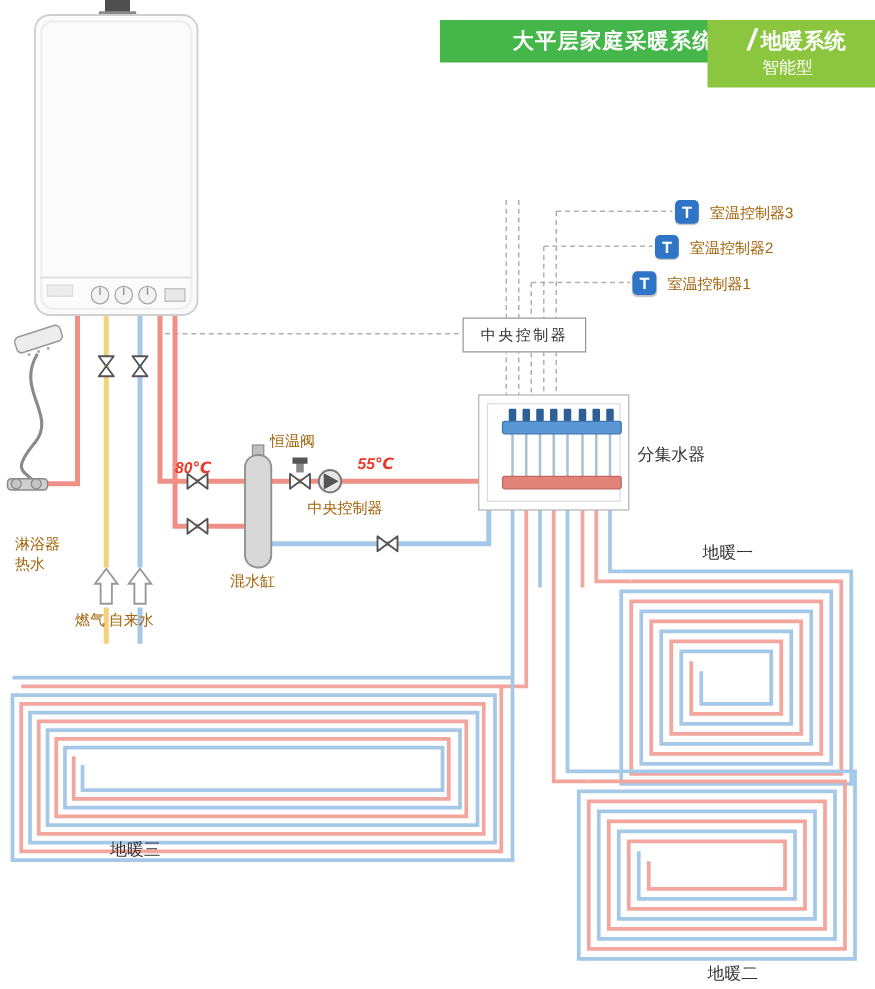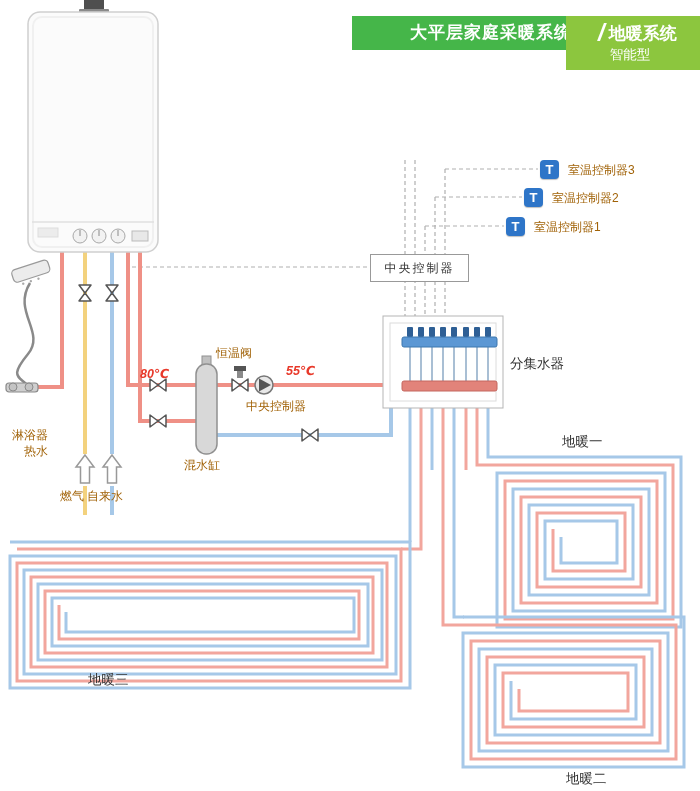--- a/index.html
+++ b/index.html
@@ -171,21 +171,21 @@
 <div class="ctrl-box">中央控制器</div>
 
 <div class="tstat" style="left:540px;top:160px">T</div>
 <div class="lbl" style="left:568px;top:163px">室温控制器3</div>
 <div class="tstat" style="left:524px;top:188px">T</div>
 <div class="lbl" style="left:552px;top:191px">室温控制器2</div>
 <div class="tstat" style="left:506px;top:217px">T</div>
 <div class="lbl" style="left:534px;top:220px">室温控制器1</div>
 
 <div class="lbl" style="left:12px;top:428px">淋浴器</div>
-<div class="lbl" style="left:24px;top:444px">热水</div>
+<div class="lbl" style="left:12px;top:444px">热水</div>
 <div class="lbl" style="left:60px;top:489px;width:50px;text-align:left">燃气</div>
 <div class="lbl" style="left:87px;top:489px;width:50px;">自来水</div>
 
 <div class="temp" style="left:140px;top:366px">80℃</div>
 <div class="lbl" style="left:216px;top:346px">恒温阀</div>
 <div class="temp" style="left:286px;top:363px">55℃</div>
 <div class="lbl" style="left:246px;top:399px">中央控制器</div>
 <div class="lbl" style="left:184px;top:458px">混水缸</div>
 <div class="lbl big" style="left:510px;top:356px">分集水器</div>
 

